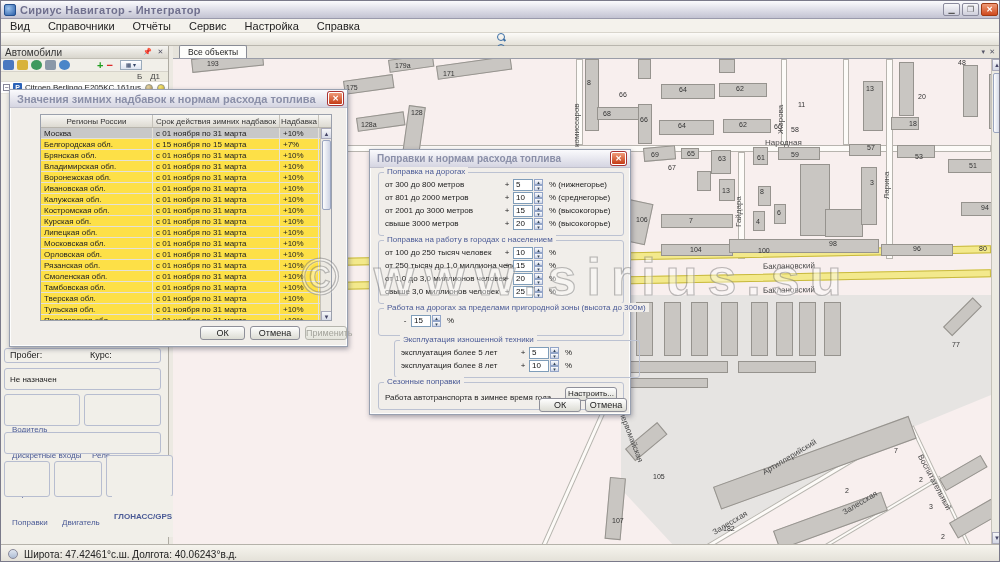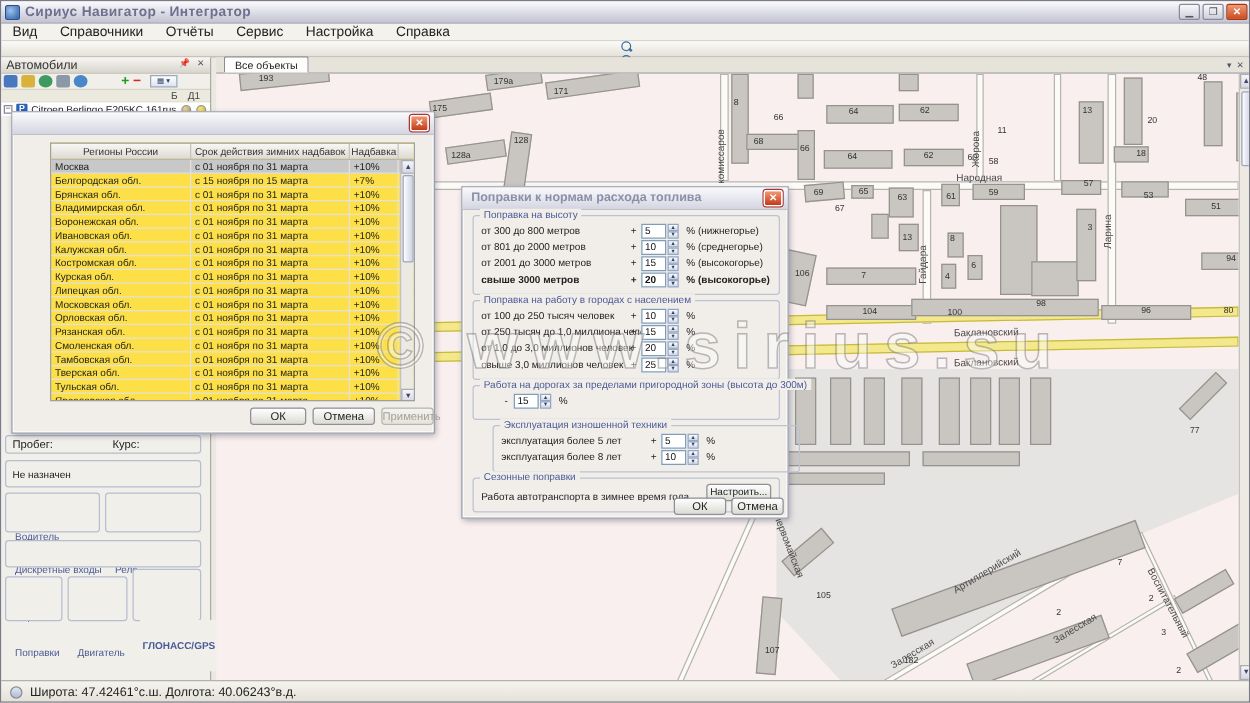--- a/index.html
+++ b/index.html
@@ -284,21 +284,21 @@
       </div>
       <div class="fgroup" style="left:3px;top:86px;width:157px;height:22px;">
         <span class="cap">АЦП</span>
       </div>
       <div class="fgroup" style="left:3px;top:115px;width:46px;height:36px;">
         <span class="cap">Поправки</span>
       </div>
       <div class="fgroup" style="left:53px;top:115px;width:48px;height:36px;">
         <span class="cap">Двигатель</span>
       </div>
-      <div class="fgroup" style="left:105px;top:109px;width:55px;height:42px;font-weight:bold;">
+      <div class="fgroup" style="left:105px;top:109px;width:67px;height:42px;font-weight:bold;">
         <span class="cap">ГЛОНАСС/GPS</span>
       </div>
     </div>
   </div>
 
   <div class="map-wrap">
     <div class="tabstrip">
       <div class="tab">Все объекты</div>
       <div class="strip-btns">
         <span>▾</span>
@@ -447,20 +447,21 @@
       </div>
     <div class="vscroll">
       <div class="vsarr" style="top:0;">▲</div>
       <div class="vthumb"></div>
       <div class="vsarr" style="bottom:0;">▼</div>
     </div>
   </div>
 
   <div class="dialog" id="dlg1" style="left:8px;top:88px;width:339px;height:258px;">
     <div class="dlg-title">
+      <span>Значения зимних надбавок к нормам расхода топлива</span>
       <div class="dlg-close">✕</div>
     </div>
     <div class="wtable">
       <div class="whead" id="winter-head">
           <div class="wh" style="width: 112px;">Регионы России</div>
           <div class="wh" style="width: 127px;">Срок действия зимних надбавок</div>
           <div class="wh" style="width: 39px;">Надбавка</div>
         </div>
       <div id="winter-rows">
           <div class="trow sel">
@@ -565,21 +566,21 @@
     <div class="btn disabled" style="left:295px;top:236px;width:42px;">Применить</div>
   </div>
 
   <div class="dialog" id="dlg2" style="left:368px;top:148px;width:262px;height:266px;">
     <div class="dlg-title">
       <span>Поправки к нормам расхода топлива</span>
       <div class="dlg-close">✕</div>
     </div>
     <div id="corr-groups">
         <div class="cgroup" style="top: 22px; height: 64px;">
-          <span class="cap">Поправка на высоту</span>
+          <span class="cap">Поправка на дорогах</span>
           <div class="crow" style="top: 6px;">
             <span class="lbl">от 300 до 800 метров</span>
             <span class="sgn">+</span>
             <div class="spinbox">5</div>
             <div class="spin">
               <i>▴</i>
               <i>▾</i>
             </div>
             <span class="suf">% (нижнегорье)</span>
           </div>
@@ -596,21 +597,21 @@
           <div class="crow" style="top: 32px;">
             <span class="lbl">от 2001 до 3000 метров</span>
             <span class="sgn">+</span>
             <div class="spinbox">15</div>
             <div class="spin">
               <i>▴</i>
               <i>▾</i>
             </div>
             <span class="suf">% (высокогорье)</span>
           </div>
-          <div class="crow" style="top: 45px; font-weight: bold;">
+          <div class="crow" style="top: 45px;">
             <span class="lbl">свыше 3000 метров</span>
             <span class="sgn">+</span>
             <div class="spinbox">20</div>
             <div class="spin">
               <i>▴</i>
               <i>▾</i>
             </div>
             <span class="suf">% (высокогорье)</span>
           </div>
         </div>

